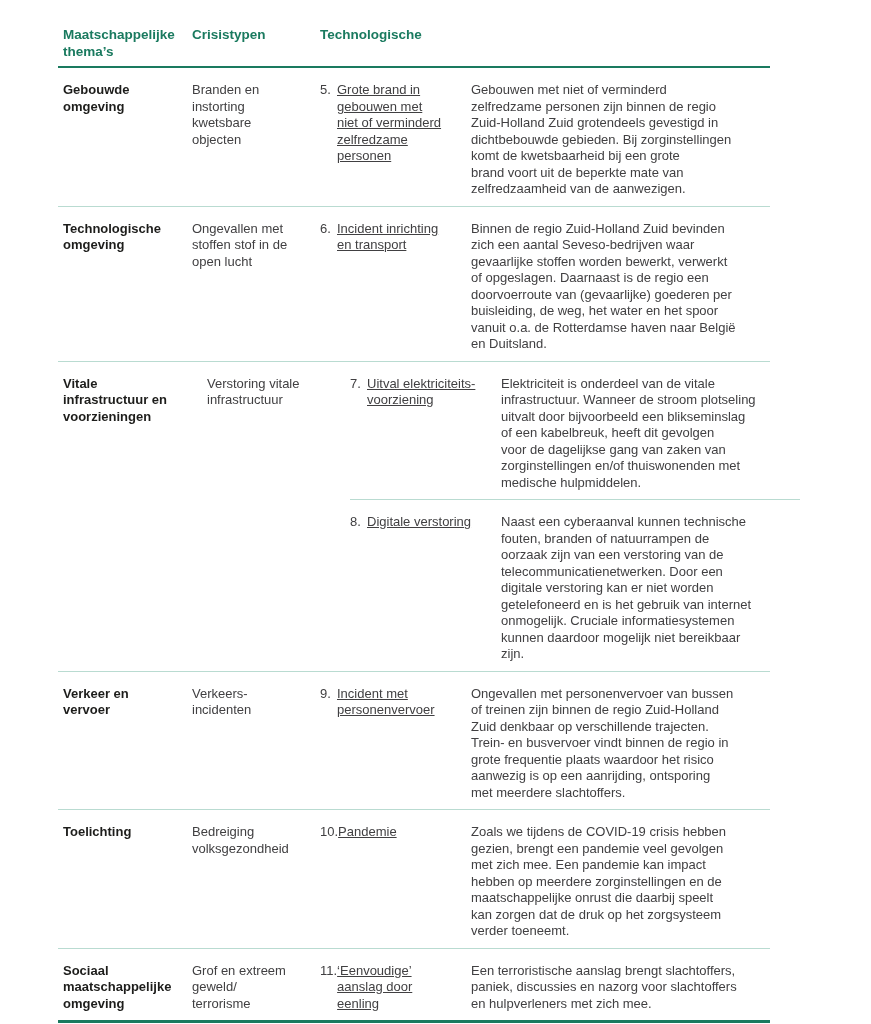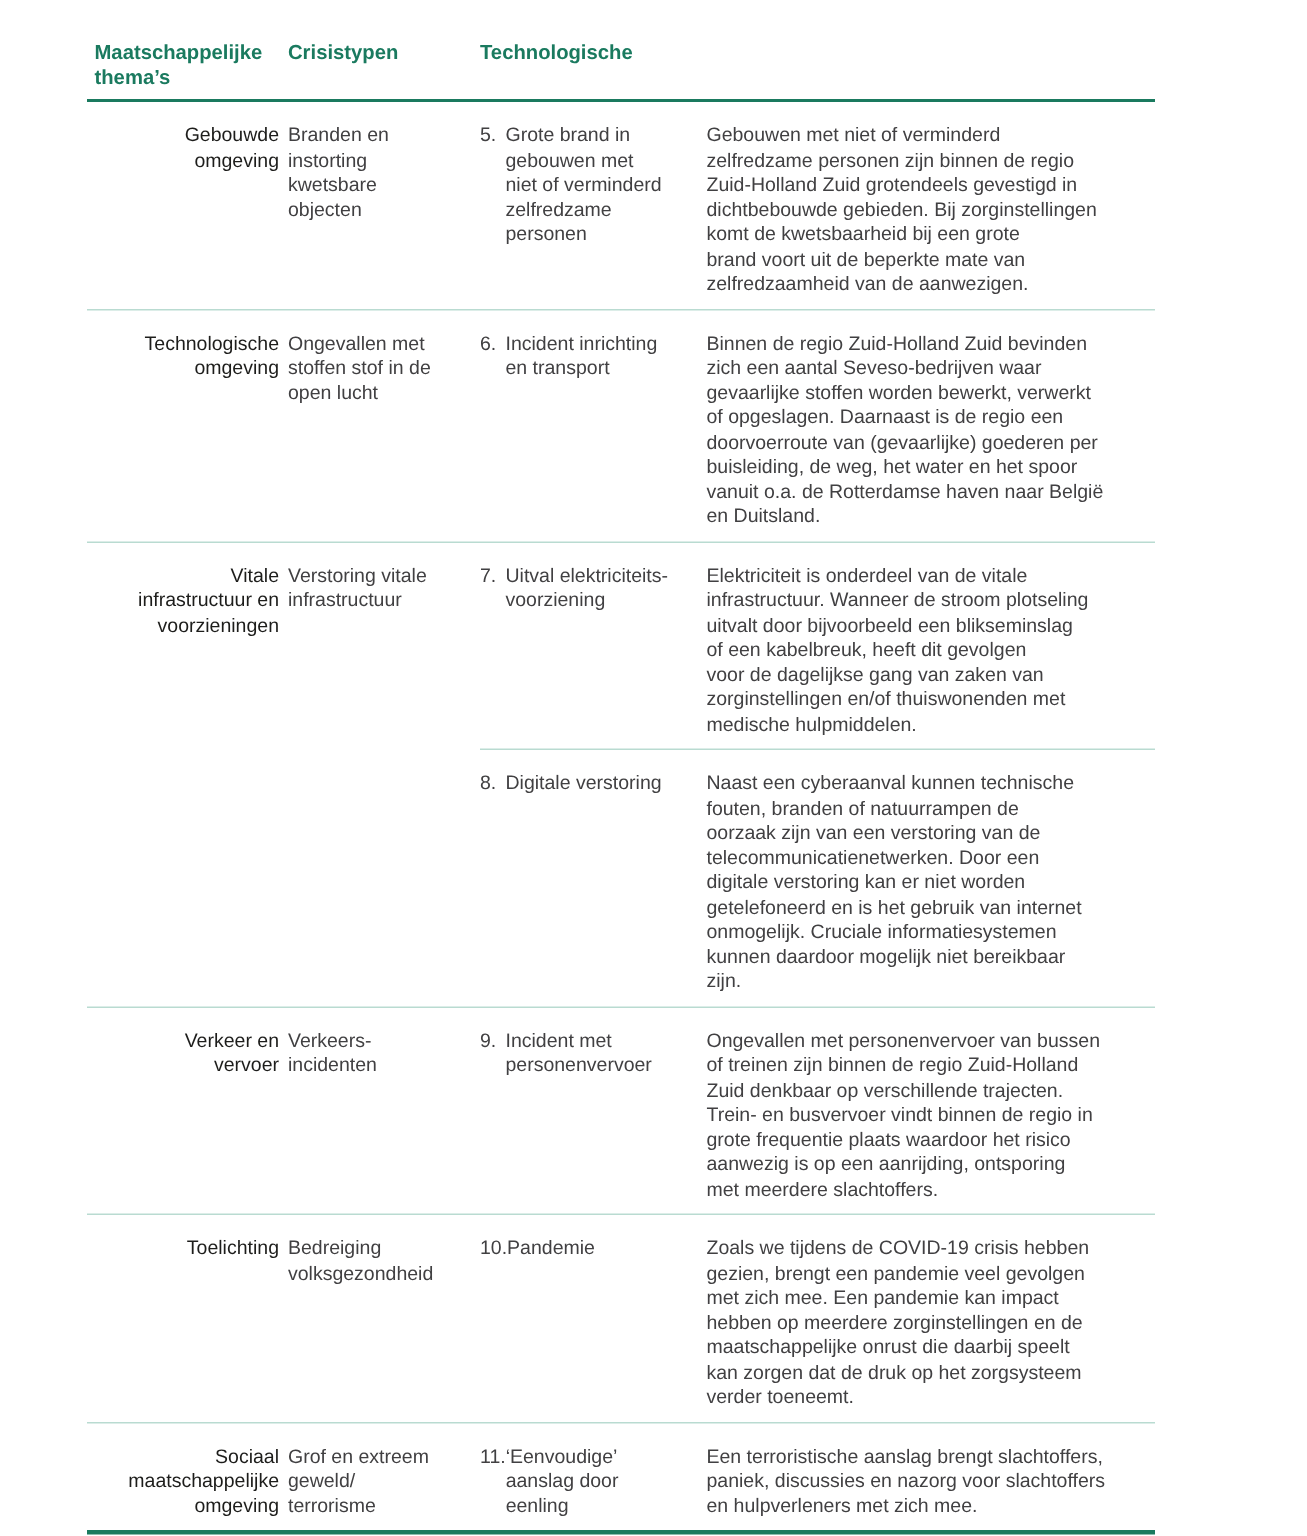--- a/index.html
+++ b/index.html
@@ -26,30 +26,30 @@
   .hcell{
     color:var(--accent);font-weight:bold;font-size:13.5px;line-height:17px;
     padding:0 6px 6px 0;white-space:pre-line;
   }
   .hcell.c1{padding-left:5px;}
   .trow{
     display:grid;grid-template-columns:134px 128px 151px 299px;
     border-bottom:1px solid var(--light);
     box-sizing:border-box;
   }
-  .trow.split{grid-template-columns:134px 128px 450px;}
+  .trow.split{grid-template-columns:134px 128px 450px;gap:15px;}
   .trow.last{border-bottom:none;}
   .cell{
     font-size:13px;line-height:16.5px;color:var(--text);
     padding:14px 6px 8px 0;white-space:pre-line;box-sizing:border-box;
   }
-  .cell.thema{font-weight:normal;color:var(--dark);padding-left:5px;text-align:right;}
+  .cell.thema{font-weight:bold;color:var(--dark);padding-left:5px;}
   .incident{display:flex;white-space:normal;}
   .incident .num{flex:0 0 17px;}
-  .incident .ilabel{flex:1;white-space:pre-line;}
+  .incident .ilabel{flex:1;white-space:pre-line;text-decoration:underline;}
   .subblock{display:flex;flex-direction:column;}
   .subrow{display:grid;grid-template-columns:151px 299px;box-sizing:border-box;}
   .subrow.divided{border-top:1px solid var(--light);}
   .r1{min-height:137px}.r2{min-height:148px}.r4{min-height:137px}
   .r5{min-height:133px}.r6{min-height:66px}
   .sub-a{min-height:136px}.sub-b{min-height:162px}
 </style>
 </head>
 <body>
 

